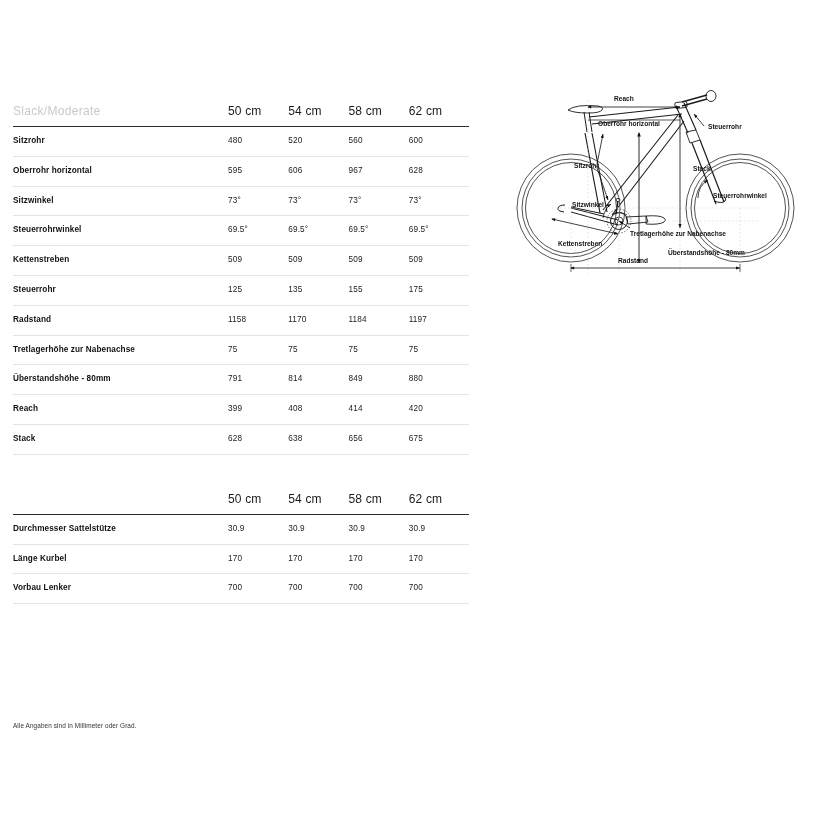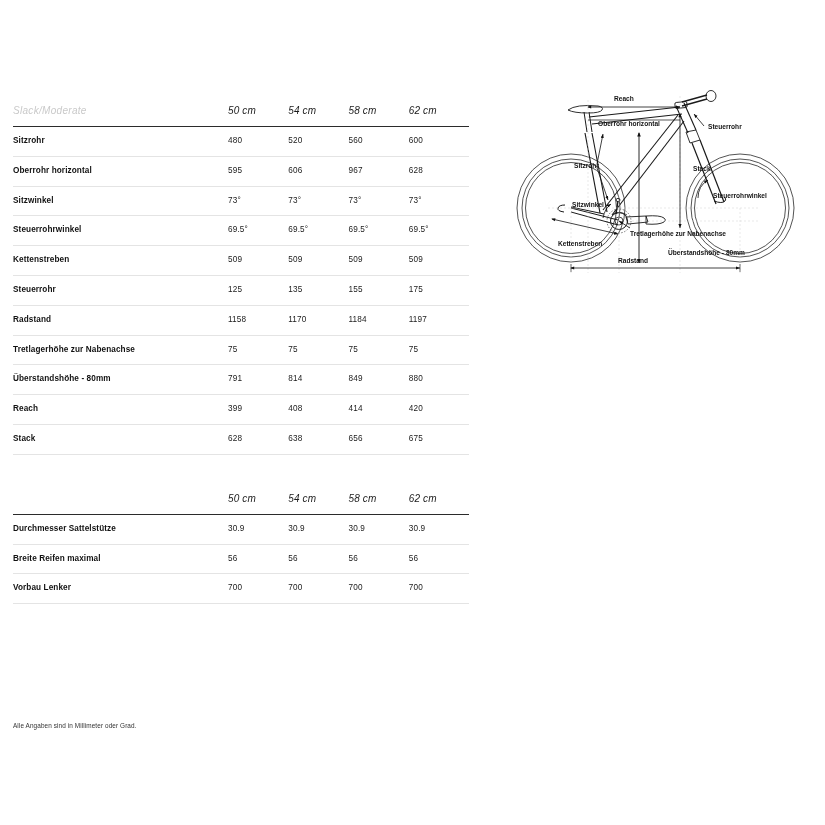--- a/index.html
+++ b/index.html
@@ -43,26 +43,25 @@
     line-height: 28.8px;
     font-size: 8.2px;
     color: #1a1a1a;
     letter-spacing: 0.15px;
     white-space: nowrap;
   }
 
   
   table.geo thead th {
     font-weight: normal;
-    font-size: 10px;
+    font-size: 12px;
     color: #1a1a1a;
     height: 30px;
     line-height: 30px;
     border: none;
-    font-style: italic;
   }
   table.geo thead th.head-title {
     color: #c9c9c9;
     font-weight: normal;
     letter-spacing: 0.3px;
   }
   table.geo thead tr {
     border-bottom: 1.6px solid #2b2b2b;
   }
 
@@ -236,25 +235,25 @@
     </thead>
     <tbody>
       <tr>
         <td class="lbl">Durchmesser Sattelstütze</td>
         <td class="val">30.9</td>
         <td class="val">30.9</td>
         <td class="val">30.9</td>
         <td class="val">30.9</td>
       </tr>
       <tr>
-        <td class="lbl">Breite Reifen maximal</td>
-        <td class="val">56</td>
-        <td class="val">56</td>
-        <td class="val">56</td>
-        <td class="val">56</td>
+        <td class="lbl">Länge Kurbel</td>
+        <td class="val">170</td>
+        <td class="val">170</td>
+        <td class="val">170</td>
+        <td class="val">170</td>
       </tr>
       <tr>
         <td class="lbl">Vorbau Lenker</td>
         <td class="val">700</td>
         <td class="val">700</td>
         <td class="val">700</td>
         <td class="val">700</td>
       </tr>
     </tbody>
   </table>

